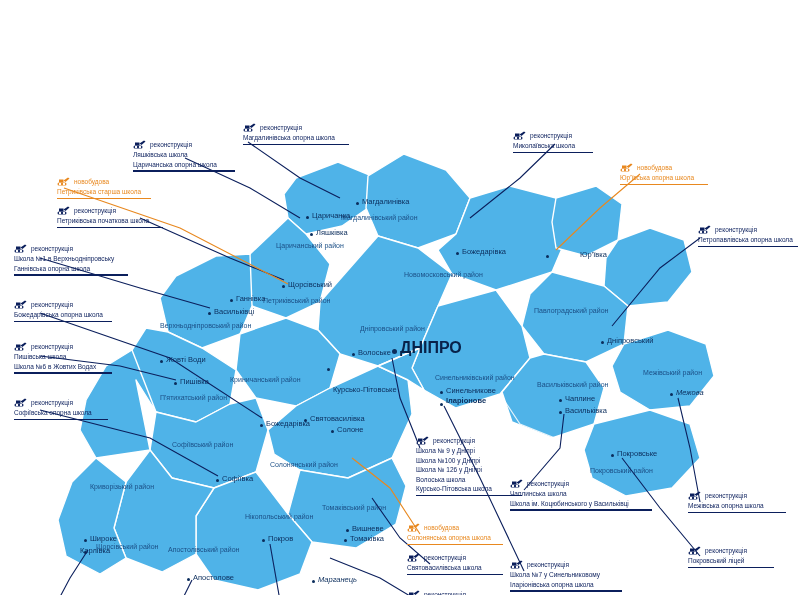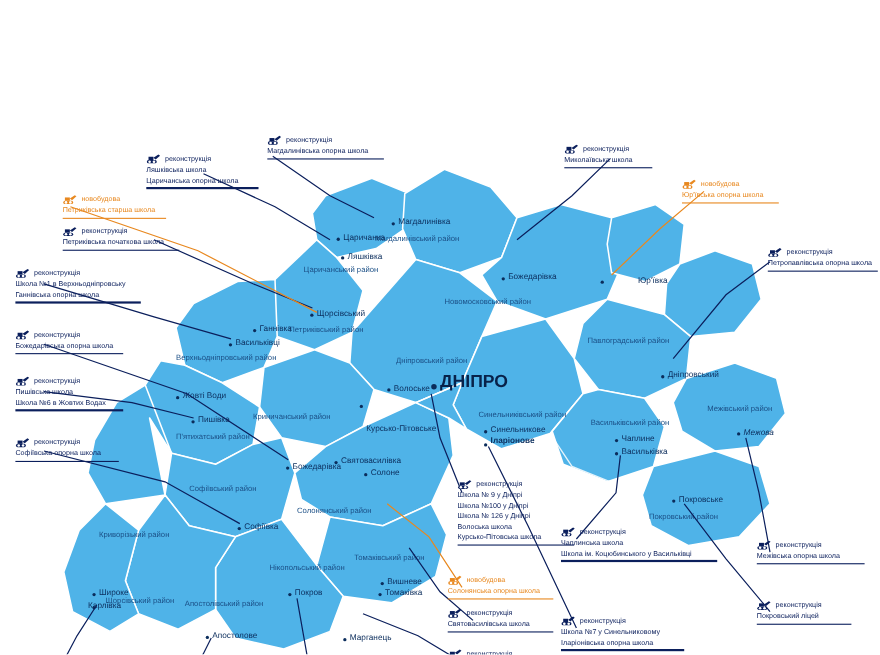--- a/index.html
+++ b/index.html
@@ -208,21 +208,21 @@
       <div class="dot" style="left:346px;top:471px;"></div>
       <div class="mlabel city" style="left:352px;top:466px;">Вишневе</div>
 
       <div class="dot" style="left:344px;top:481px;"></div>
       <div class="mlabel city" style="left:350px;top:476px;">Томаківка</div>
 
       <div class="dot" style="left:262px;top:481px;"></div>
       <div class="mlabel city" style="left:268px;top:476px;">Покров</div>
 
       <div class="dot" style="left:312px;top:522px;"></div>
-      <div class="mlabel city" style="left:318px;top:517px;">Марганець</div>
+      <div class="mlabel city" style="left:318px;top:517px;font-style:italic;">Марганець</div>
 
       <div class="dot" style="left:84px;top:481px;"></div>
       <div class="mlabel city" style="left:90px;top:476px;">Широке</div>
 
       <div class="dot" style="left:84px;top:493px;"></div>
       <div class="mlabel city" style="left:80px;top:488px;">Карлівка</div>
 
       <div class="dot" style="left:187px;top:520px;"></div>
       <div class="mlabel city" style="left:193px;top:515px;">Апостолове</div>
 

